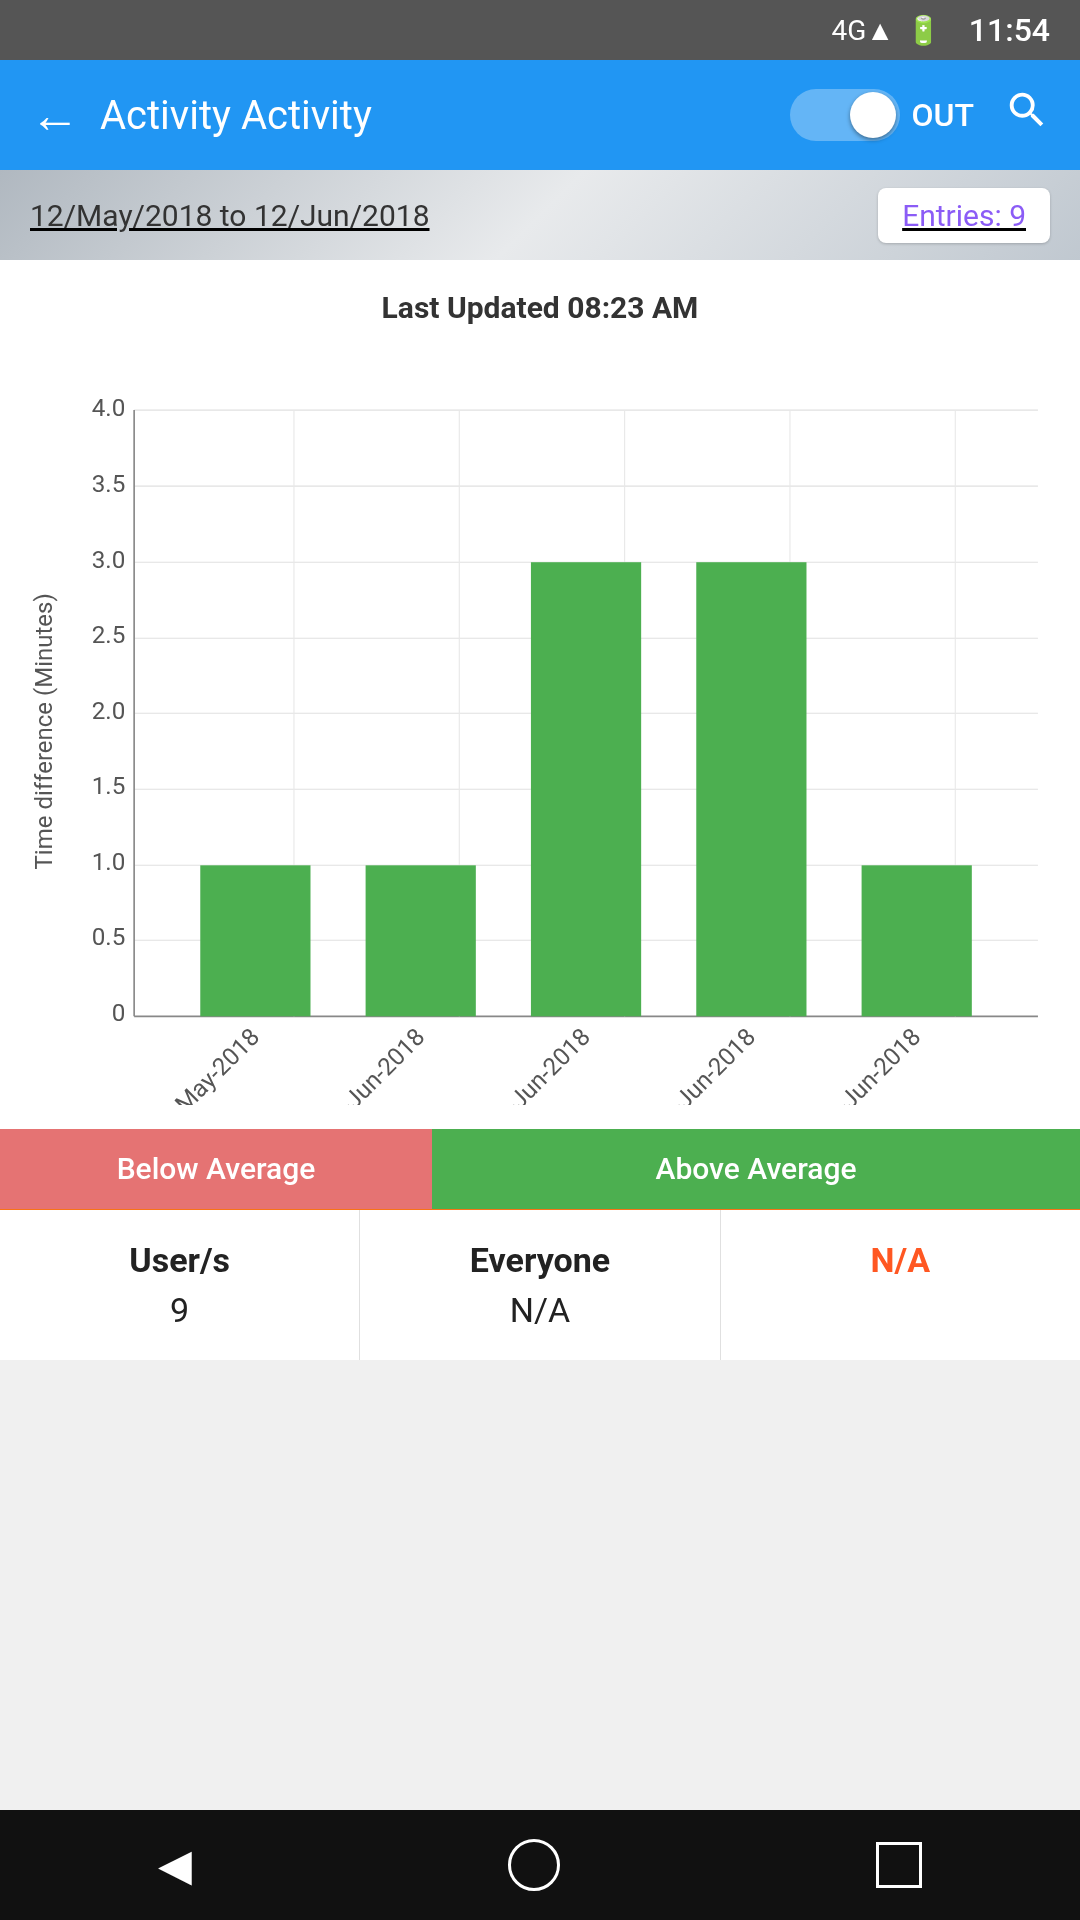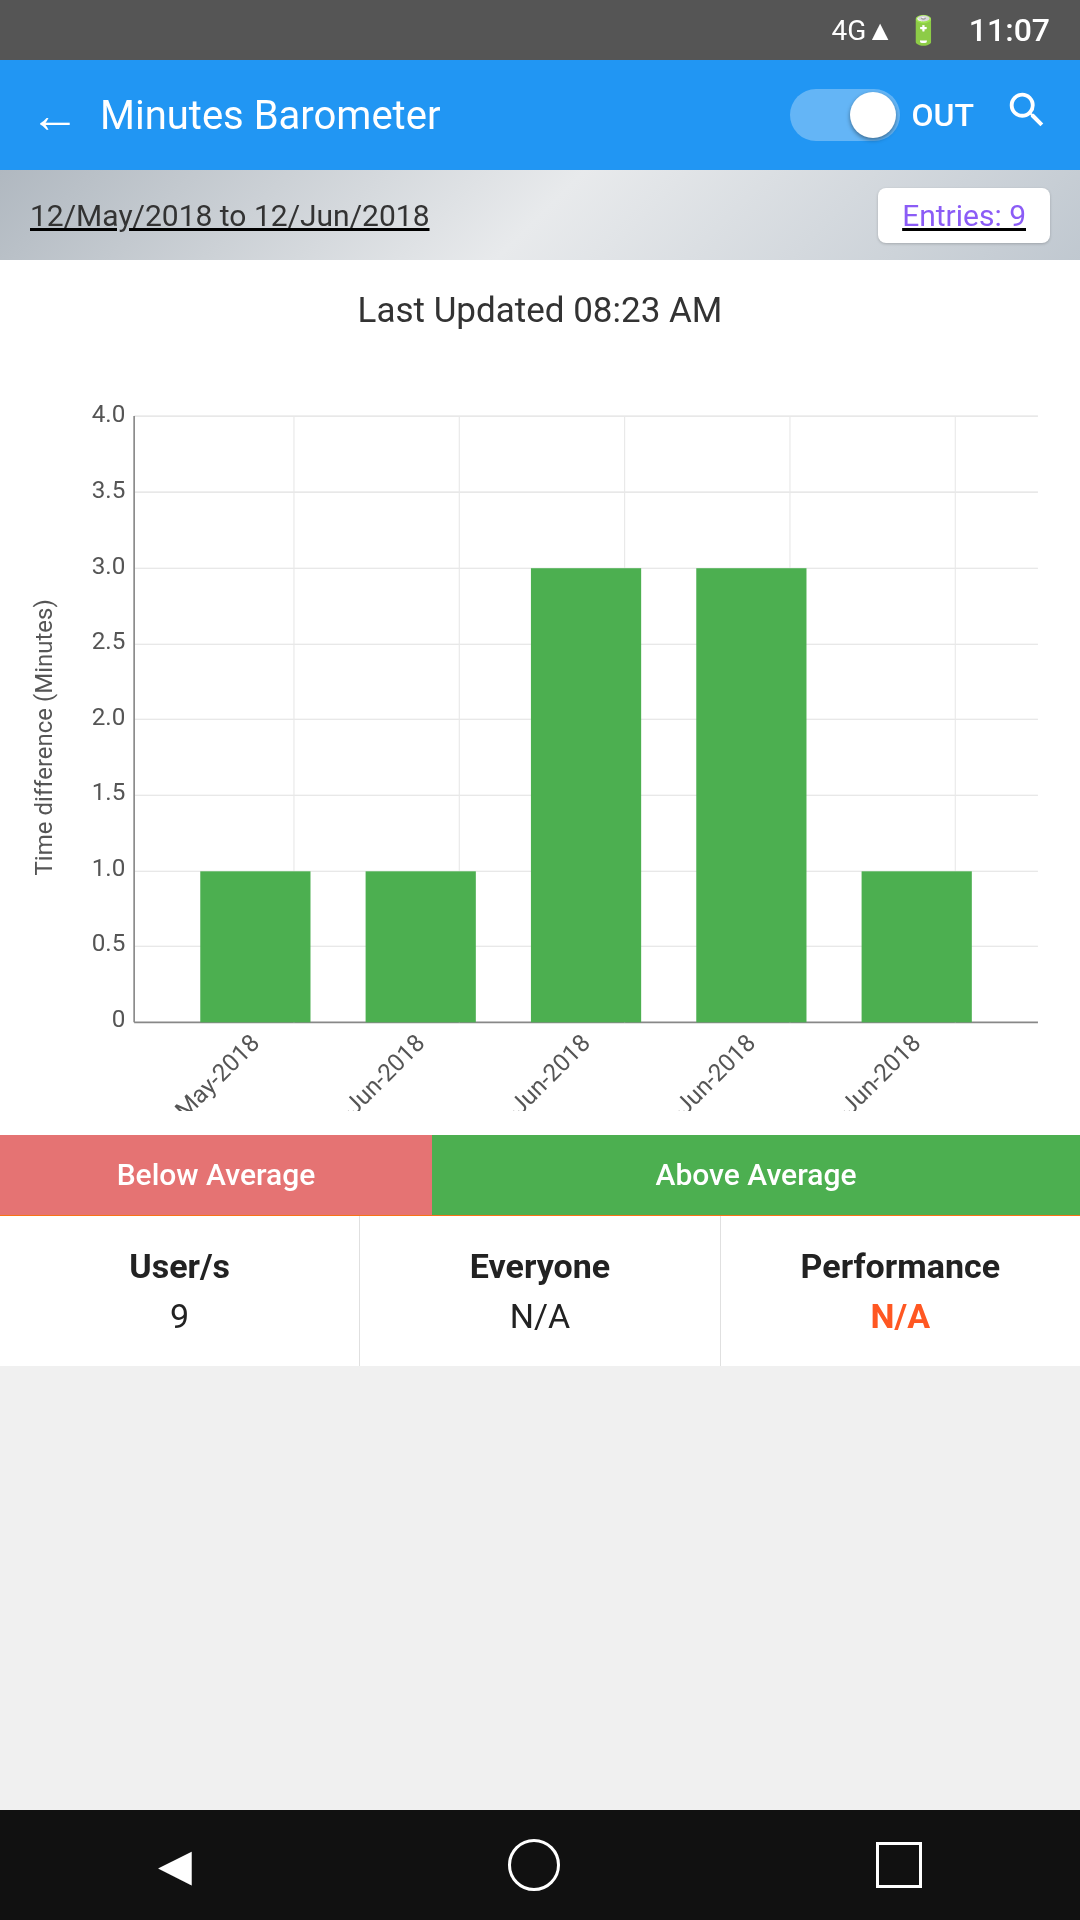--- a/index.html
+++ b/index.html
@@ -120,22 +120,22 @@
     }
 
     
     .chart-container {
       width: 100%;
       background: white;
       padding: 30px 20px 20px 20px;
     }
     .chart-title {
       text-align: center;
-      font-size: 35px;
-      font-weight: 400;
+      font-size: 30px;
+      font-weight: 700;
       color: #333;
       margin-bottom: 30px;
     }
     .chart-wrapper {
       display: flex;
       width: 100%;
     }
     .y-axis-label {
       writing-mode: vertical-rl;
       transform: rotate(180deg);
@@ -248,26 +248,26 @@
     }
   </style>
 </head>
 <body>
 
 <div class="status-bar">
   <div class="status-bar-icons">
     <span>4G▲</span>
     <span>🔋</span>
   </div>
-  <div class="status-time">11:07</div>
+  <div class="status-time">11:54</div>
 </div>
 
 <div class="app-bar">
   <div class="back-btn">←</div>
-  <div class="app-title">Minutes Barometer</div>
+  <div class="app-title">Activity Activity</div>
   <div class="toggle-container">
     <div class="toggle-track">
       <div class="toggle-thumb"></div>
     </div>
     <span class="toggle-label">OUT</span>
   </div>
   <div class="search-btn">
     <svg width="46" height="46" viewBox="0 0 24 24" fill="white">
       <path d="M15.5 14h-.79l-.28-.27A6.471 6.471 0 0 0 16 9.5 6.5 6.5 0 1 0 9.5 16c1.61 0 3.09-.59 4.23-1.57l.27.28v.79l5 4.99L20.49 19l-4.99-5zm-6 0C7.01 14 5 11.99 5 9.5S7.01 5 9.5 5 14 7.01 14 9.5 11.99 14 9.5 14z"></path>
     </svg>
@@ -349,21 +349,20 @@
   <div class="stats-row">
     <div class="stat-cell">
       <div class="stat-label">User/s</div>
       <div class="stat-value">9</div>
     </div>
     <div class="stat-cell">
       <div class="stat-label">Everyone</div>
       <div class="stat-value">N/A</div>
     </div>
     <div class="stat-cell">
-      <div class="stat-label">Performance</div>
       <div class="stat-value-orange">N/A</div>
     </div>
   </div>
 </div>
 
 <div class="bottom-nav">
   <div class="nav-btn">◀</div>
   <div class="nav-circle"></div>
   <div class="nav-square"></div>
 </div>

